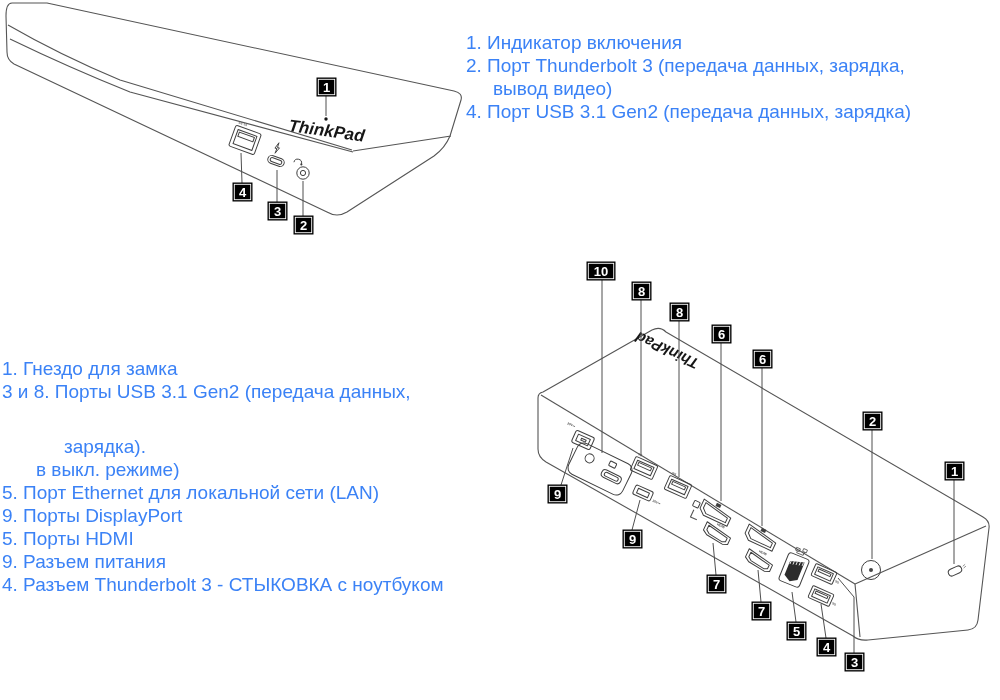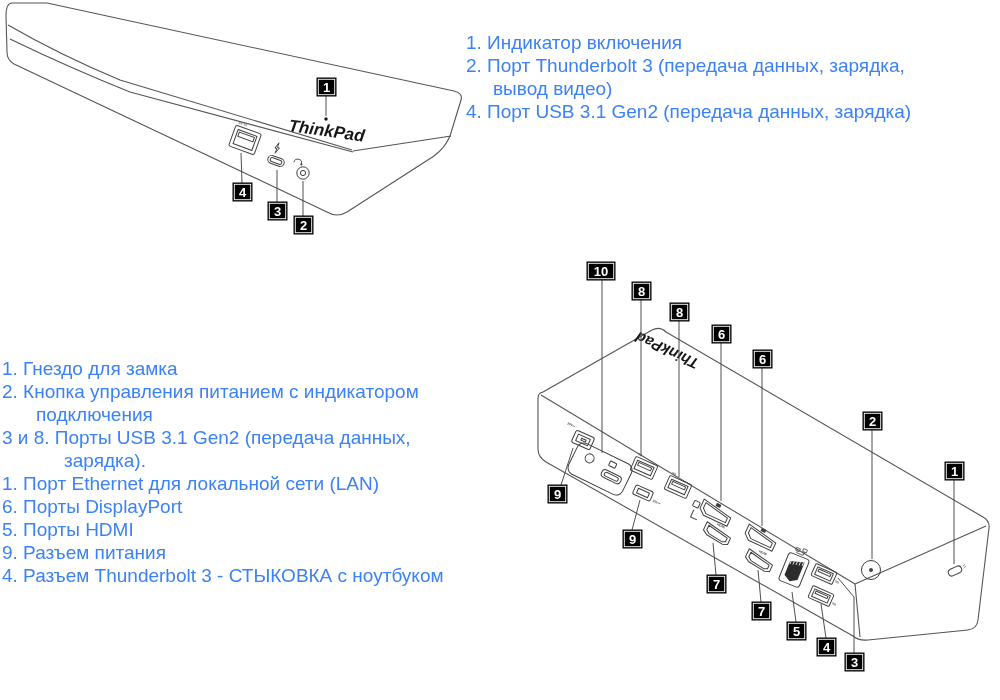--- a/index.html
+++ b/index.html
@@ -301,34 +301,31 @@
     </div>
     <div>
       <div class="ln">4. Порт USB 3.1 Gen2 (передача данных, зарядка)</div>
     </div>
   </div>
 <div id="rear-legend" class="legend">
     <div>
       <div class="ln">1. Гнездо для замка</div>
     </div>
     <div>
-      <div class="ln">2. Кнопка управления питанием с индикатором</div>
-      <div class="ln" style="padding-left: 34px;">подключения</div>
-    </div>
-    <div>
       <div class="ln">3 и 8. Порты USB 3.1 Gen2 (передача данных,</div>
-      <div class="ln" style="padding-left: 62px;">зарядка).</div>
-    </div>
-    <div>
-    </div>
-    <div>
-      <div class="ln">1. Порт Ethernet для локальной сети (LAN)</div>
-    </div>
-    <div>
-      <div class="ln">6. Порты DisplayPort</div>
+      <div class="ln" style="padding-left: 62px; margin-top: 32px;">зарядка).</div>
+    </div>
+    <div>
+      <div class="ln" style="padding-left: 34px;">в выкл. режиме)</div>
+    </div>
+    <div>
+      <div class="ln">5. Порт Ethernet для локальной сети (LAN)</div>
+    </div>
+    <div>
+      <div class="ln">9. Порты DisplayPort</div>
     </div>
     <div>
       <div class="ln">5. Порты HDMI</div>
     </div>
     <div>
       <div class="ln">9. Разъем питания</div>
     </div>
     <div>
       <div class="ln">4. Разъем Thunderbolt 3 - СТЫКОВКА с ноутбуком</div>
     </div>

